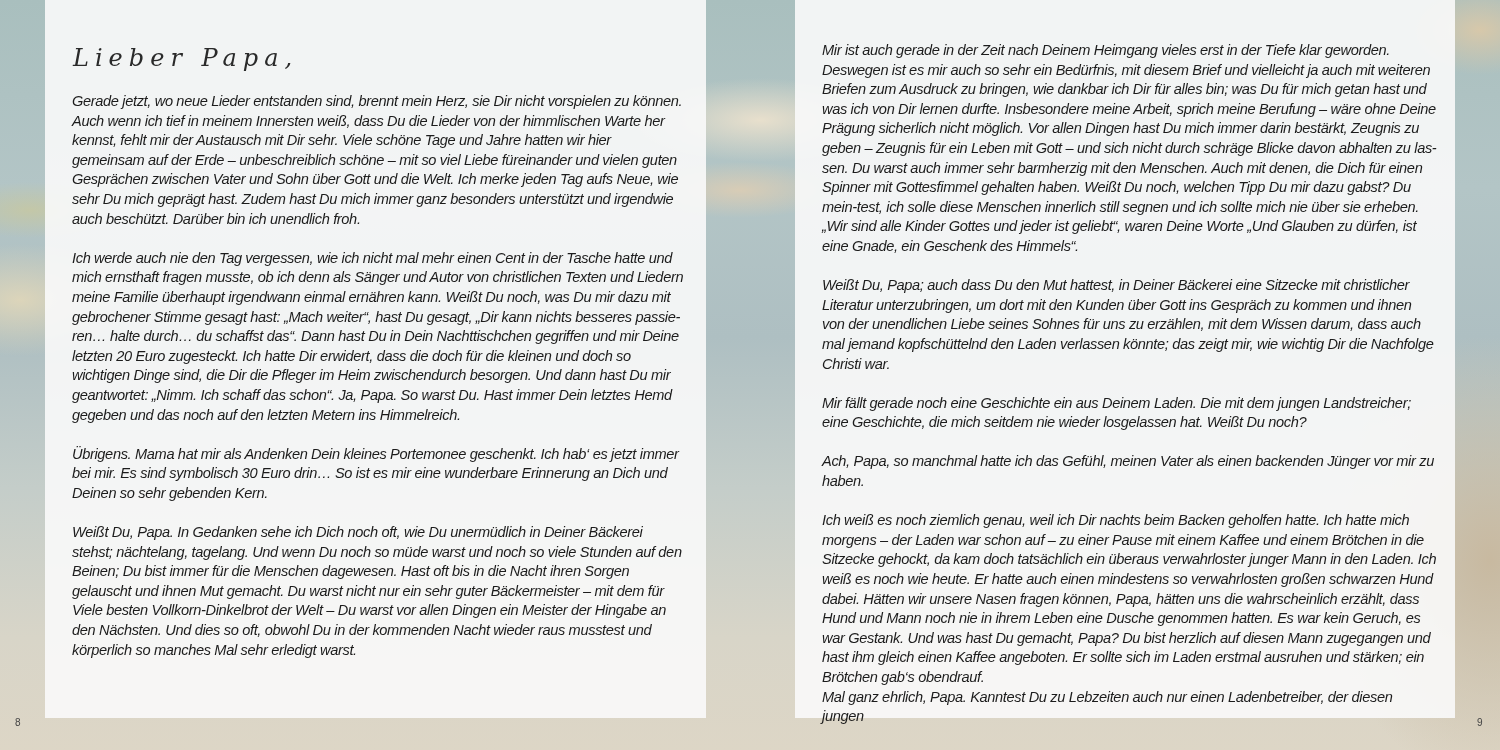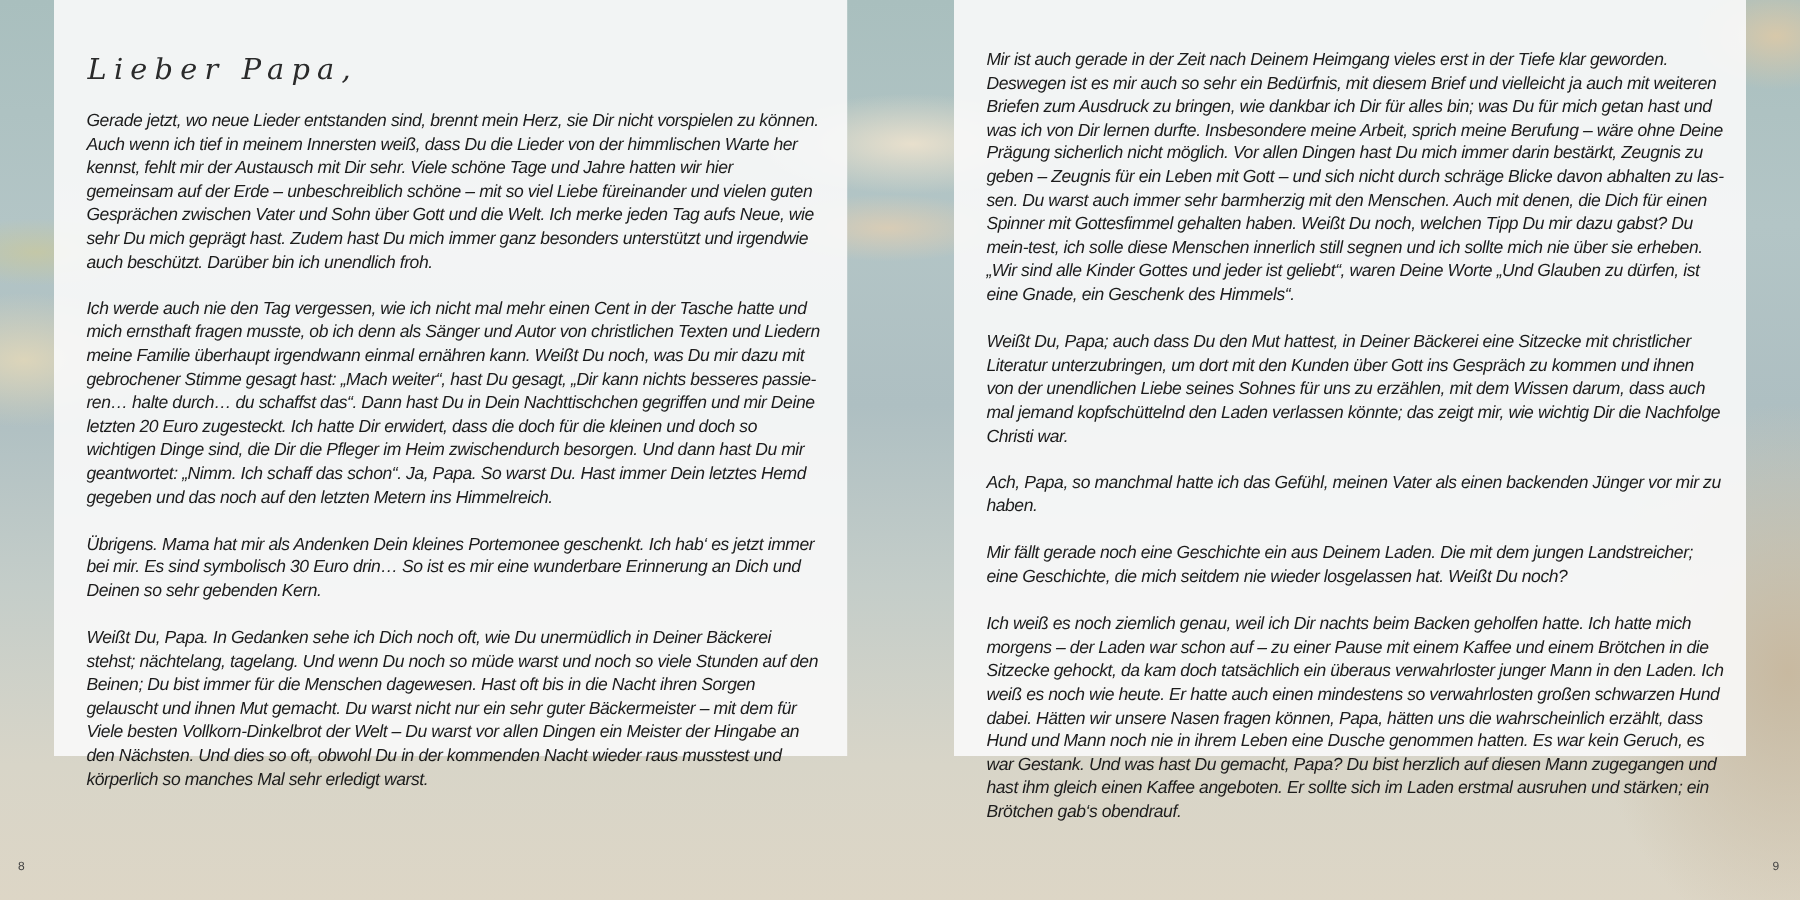--- a/index.html
+++ b/index.html
@@ -9,21 +9,21 @@
       background:
         radial-gradient(ellipse 180px 60px at 760px 120px, rgba(235,225,205,0.95), rgba(235,225,205,0) 70%),
         radial-gradient(ellipse 140px 40px at 740px 190px, rgba(220,205,180,0.9), rgba(220,205,180,0) 70%),
         radial-gradient(ellipse 160px 80px at 20px 300px, rgba(225,215,185,0.9), rgba(225,215,185,0) 70%),
         radial-gradient(ellipse 120px 40px at 30px 210px, rgba(200,200,160,0.8), rgba(200,200,160,0) 70%),
         radial-gradient(ellipse 220px 300px at 1490px 560px, rgba(200,185,160,1), rgba(200,185,160,0) 75%),
         radial-gradient(ellipse 100px 60px at 1480px 30px, rgba(215,200,170,1), rgba(215,200,170,0) 75%),
         linear-gradient(180deg, #a9bfbe 0%, #b3c5c6 25%, #aebfc2 45%, #c4cdc9 65%, #d8d5c8 85%, #ddd6c6 100%);
     }
     .page {
-      position: absolute; top: 0; height: 630px;
+      position: absolute; top: 0; height: 718px;
       background: rgba(250, 250, 249, 0.9);
       box-sizing: border-box;
     }
     .page-left  { left: 45px;  width: 661px; }
     .page-right { left: 795px; width: 660px; }
     .salutation {
       position: absolute; left: 28px; top: 44px;
       font-family: "DejaVu Serif", serif; font-style: italic;
       font-size: 24px; letter-spacing: 6px; color: #2a2a2a;
       font-weight: normal;
@@ -57,20 +57,21 @@
     <p>Ich werde auch nie den Tag vergessen, wie ich nicht mal mehr einen Cent in der Tasche hatte und mich ernsthaft fragen musste, ob ich denn als Sänger und Autor von christlichen Texten und Liedern meine Familie überhaupt irgendwann einmal ernähren kann. Weißt Du noch, was Du mir dazu mit gebrochener Stimme gesagt hast: „Mach weiter“, hast Du gesagt, „Dir kann nichts besseres passie-ren… halte durch… du schaffst das“. Dann hast Du in Dein Nachttischchen gegriffen und mir Deine letzten 20 Euro zugesteckt. Ich hatte Dir erwidert, dass die doch für die kleinen und doch so wichtigen Dinge sind, die Dir die Pfleger im Heim zwischendurch besorgen. Und dann hast Du mir geantwortet: „Nimm. Ich schaff das schon“. Ja, Papa. So warst Du. Hast immer Dein letztes Hemd gegeben und das noch auf den letzten Metern ins Himmelreich.</p>
     <p>Übrigens. Mama hat mir als Andenken Dein kleines Portemonee geschenkt. Ich hab‘ es jetzt immer bei mir. Es sind symbolisch 30 Euro drin… So ist es mir eine wunderbare Erinnerung an Dich und Deinen so sehr gebenden Kern.</p>
     <p>Weißt Du, Papa. In Gedanken sehe ich Dich noch oft, wie Du unermüdlich in Deiner Bäckerei stehst; nächtelang, tagelang. Und wenn Du noch so müde warst und noch so viele Stunden auf den Beinen; Du bist immer für die Menschen dagewesen. Hast oft bis in die Nacht ihren Sorgen gelauscht und ihnen Mut gemacht. Du warst nicht nur ein sehr guter Bäckermeister – mit dem für Viele besten Vollkorn-Dinkelbrot der Welt – Du warst vor allen Dingen ein Meister der Hingabe an den Nächsten. Und dies so oft, obwohl Du in der kommenden Nacht wieder raus musstest und körperlich so manches Mal sehr erledigt warst.</p>
   </div>
 </div>
 
 <div class="page page-right">
   <div class="body-text">
     <p>Mir ist auch gerade in der Zeit nach Deinem Heimgang vieles erst in der Tiefe klar geworden. Deswegen ist es mir auch so sehr ein Bedürfnis, mit diesem Brief und vielleicht ja auch mit weiteren Briefen zum Ausdruck zu bringen, wie dankbar ich Dir für alles bin; was Du für mich getan hast und was ich von Dir lernen durfte. Insbesondere meine Arbeit, sprich meine Berufung – wäre ohne Deine Prägung sicherlich nicht möglich. Vor allen Dingen hast Du mich immer darin bestärkt, Zeugnis zu geben – Zeugnis für ein Leben mit Gott – und sich nicht durch schräge Blicke davon abhalten zu las-sen. Du warst auch immer sehr barmherzig mit den Menschen. Auch mit denen, die Dich für einen Spinner mit Gottesfimmel gehalten haben. Weißt Du noch, welchen Tipp Du mir dazu gabst? Du mein-test, ich solle diese Menschen innerlich still segnen und ich sollte mich nie über sie erheben. „Wir sind alle Kinder Gottes und jeder ist geliebt“, waren Deine Worte „Und Glauben zu dürfen, ist eine Gnade, ein Geschenk des Himmels“.</p>
     <p>Weißt Du, Papa; auch dass Du den Mut hattest, in Deiner Bäckerei eine Sitzecke mit christlicher Literatur unterzubringen, um dort mit den Kunden über Gott ins Gespräch zu kommen und ihnen von der unendlichen Liebe seines Sohnes für uns zu erzählen, mit dem Wissen darum, dass auch mal jemand kopfschüttelnd den Laden verlassen könnte; das zeigt mir, wie wichtig Dir die Nachfolge Christi war.</p>
+    <p>Mir fällt gerade noch eine Geschichte ein aus Deinem Laden. Die mit dem jungen Landstreicher; eine Geschichte, die mich seitdem nie wieder losgelassen hat. Weißt Du noch?</p>
     <p>Ach, Papa, so manchmal hatte ich das Gefühl, meinen Vater als einen backenden Jünger vor mir zu haben.</p>
-    <p>Mir fällt gerade noch eine Geschichte ein aus Deinem Laden. Die mit dem jungen Landstreicher; eine Geschichte, die mich seitdem nie wieder losgelassen hat. Weißt Du noch?</p>
     <p class="tight">Ich weiß es noch ziemlich genau, weil ich Dir nachts beim Backen geholfen hatte. Ich hatte mich morgens – der Laden war schon auf – zu einer Pause mit einem Kaffee und einem Brötchen in die Sitzecke gehockt, da kam doch tatsächlich ein überaus verwahrloster junger Mann in den Laden. Ich weiß es noch wie heute. Er hatte auch einen mindestens so verwahrlosten großen schwarzen Hund dabei. Hätten wir unsere Nasen fragen können, Papa, hätten uns die wahrscheinlich erzählt, dass Hund und Mann noch nie in ihrem Leben eine Dusche genommen hatten. Es war kein Geruch, es war Gestank. Und was hast Du gemacht, Papa? Du bist herzlich auf diesen Mann zugegangen und hast ihm gleich einen Kaffee angeboten. Er sollte sich im Laden erstmal ausruhen und stärken; ein Brötchen gab‘s obendrauf.</p>
+    <p>Mal ganz ehrlich, Papa. Kanntest Du zu Lebzeiten auch nur einen Ladenbetreiber, der diesen jungen</p>
   </div>
 </div>
 
 <div class="page-number pn-left">8</div>
 <div class="page-number pn-right">9</div>
 
 </body></html>

